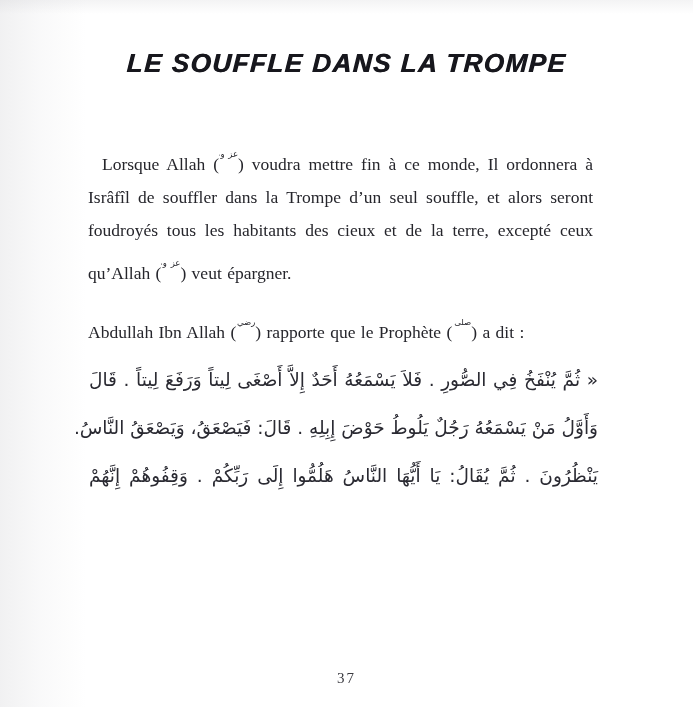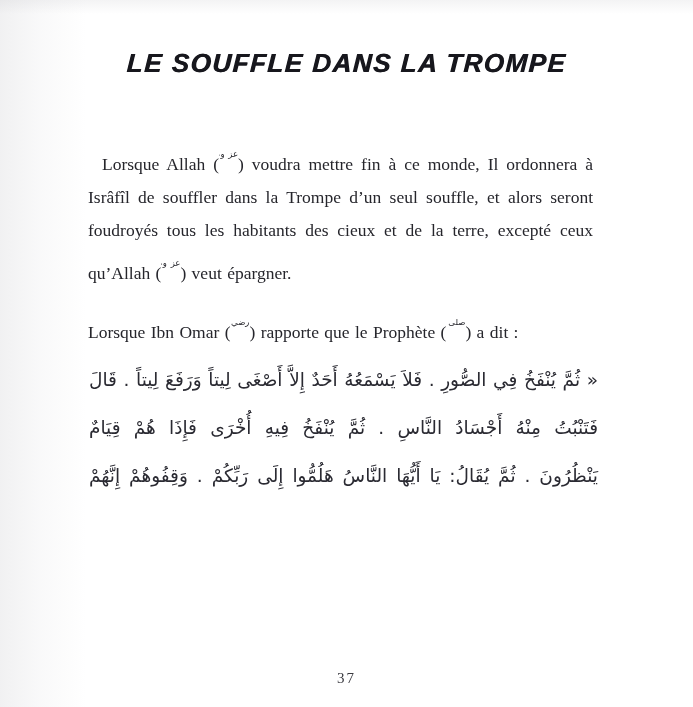--- a/index.html
+++ b/index.html
@@ -75,24 +75,24 @@
 
 <div class="page">
 
   <div class="chapter-title">LE SOUFFLE DANS LA TROMPE</div>
 
   <div class="body-text p1">
     <span class="indent"></span><span>Lorsque </span><span class="ital">Allah</span><span> (</span><span class="hon">عز وجل</span><span>) voudra mettre fin à ce monde, Il ordonnera à </span><span class="ital">Isrâfîl</span><span> de souffler dans la Trompe d’un seul souffle, et alors seront foudroyés tous les habitants des cieux et de la terre, excepté ceux qu’</span><span class="ital">Allah</span><span> (</span><span class="hon">عز وجل</span><span>) veut épargner.</span>
   </div>
 
   <div class="body-text p2">
-    <span class="ital">Lorsque Ibn Omar</span><span> (</span><span class="hon">رضي الله عنهما</span><span>) rapporte que le Prophète (</span><span class="hon">صلى الله عليه وسلم</span><span>) a dit :</span>
+    <span class="ital">Abdullah Ibn Allah</span><span> (</span><span class="hon">رضي الله عنهما</span><span>) rapporte que le Prophète (</span><span class="hon">صلى الله عليه وسلم</span><span>) a dit :</span>
   </div>
 
   <div class="arabic-block">
     <div class="arabic-line">« ثُمَّ يُنْفَخُ فِي الصُّورِ . فَلاَ يَسْمَعُهُ أَحَدٌ إِلاَّ أَصْغَى لِيتاً وَرَفَعَ لِيتاً . قَالَ</div>
-    <div class="arabic-line">فَتَنْبُتُ مِنْهُ أَجْسَادُ النَّاسِ . ثُمَّ يُنْفَخُ فِيهِ أُخْرَى فَإِذَا هُمْ قِيَامٌ</div>
+    <div class="arabic-line">وَأَوَّلُ مَنْ يَسْمَعُهُ رَجُلٌ يَلُوطُ حَوْضَ إِبِلِهِ . قَالَ: فَيَصْعَقُ، وَيَصْعَقُ النَّاسُ.</div>
     <div class="arabic-line">يَنْظُرُونَ . ثُمَّ يُقَالُ: يَا أَيُّهَا النَّاسُ هَلُمُّوا إِلَى رَبِّكُمْ . وَقِفُوهُمْ إِنَّهُمْ</div>
   </div>
 
   <div class="page-number">37</div>
 
 </div>
 
 </body></html>

